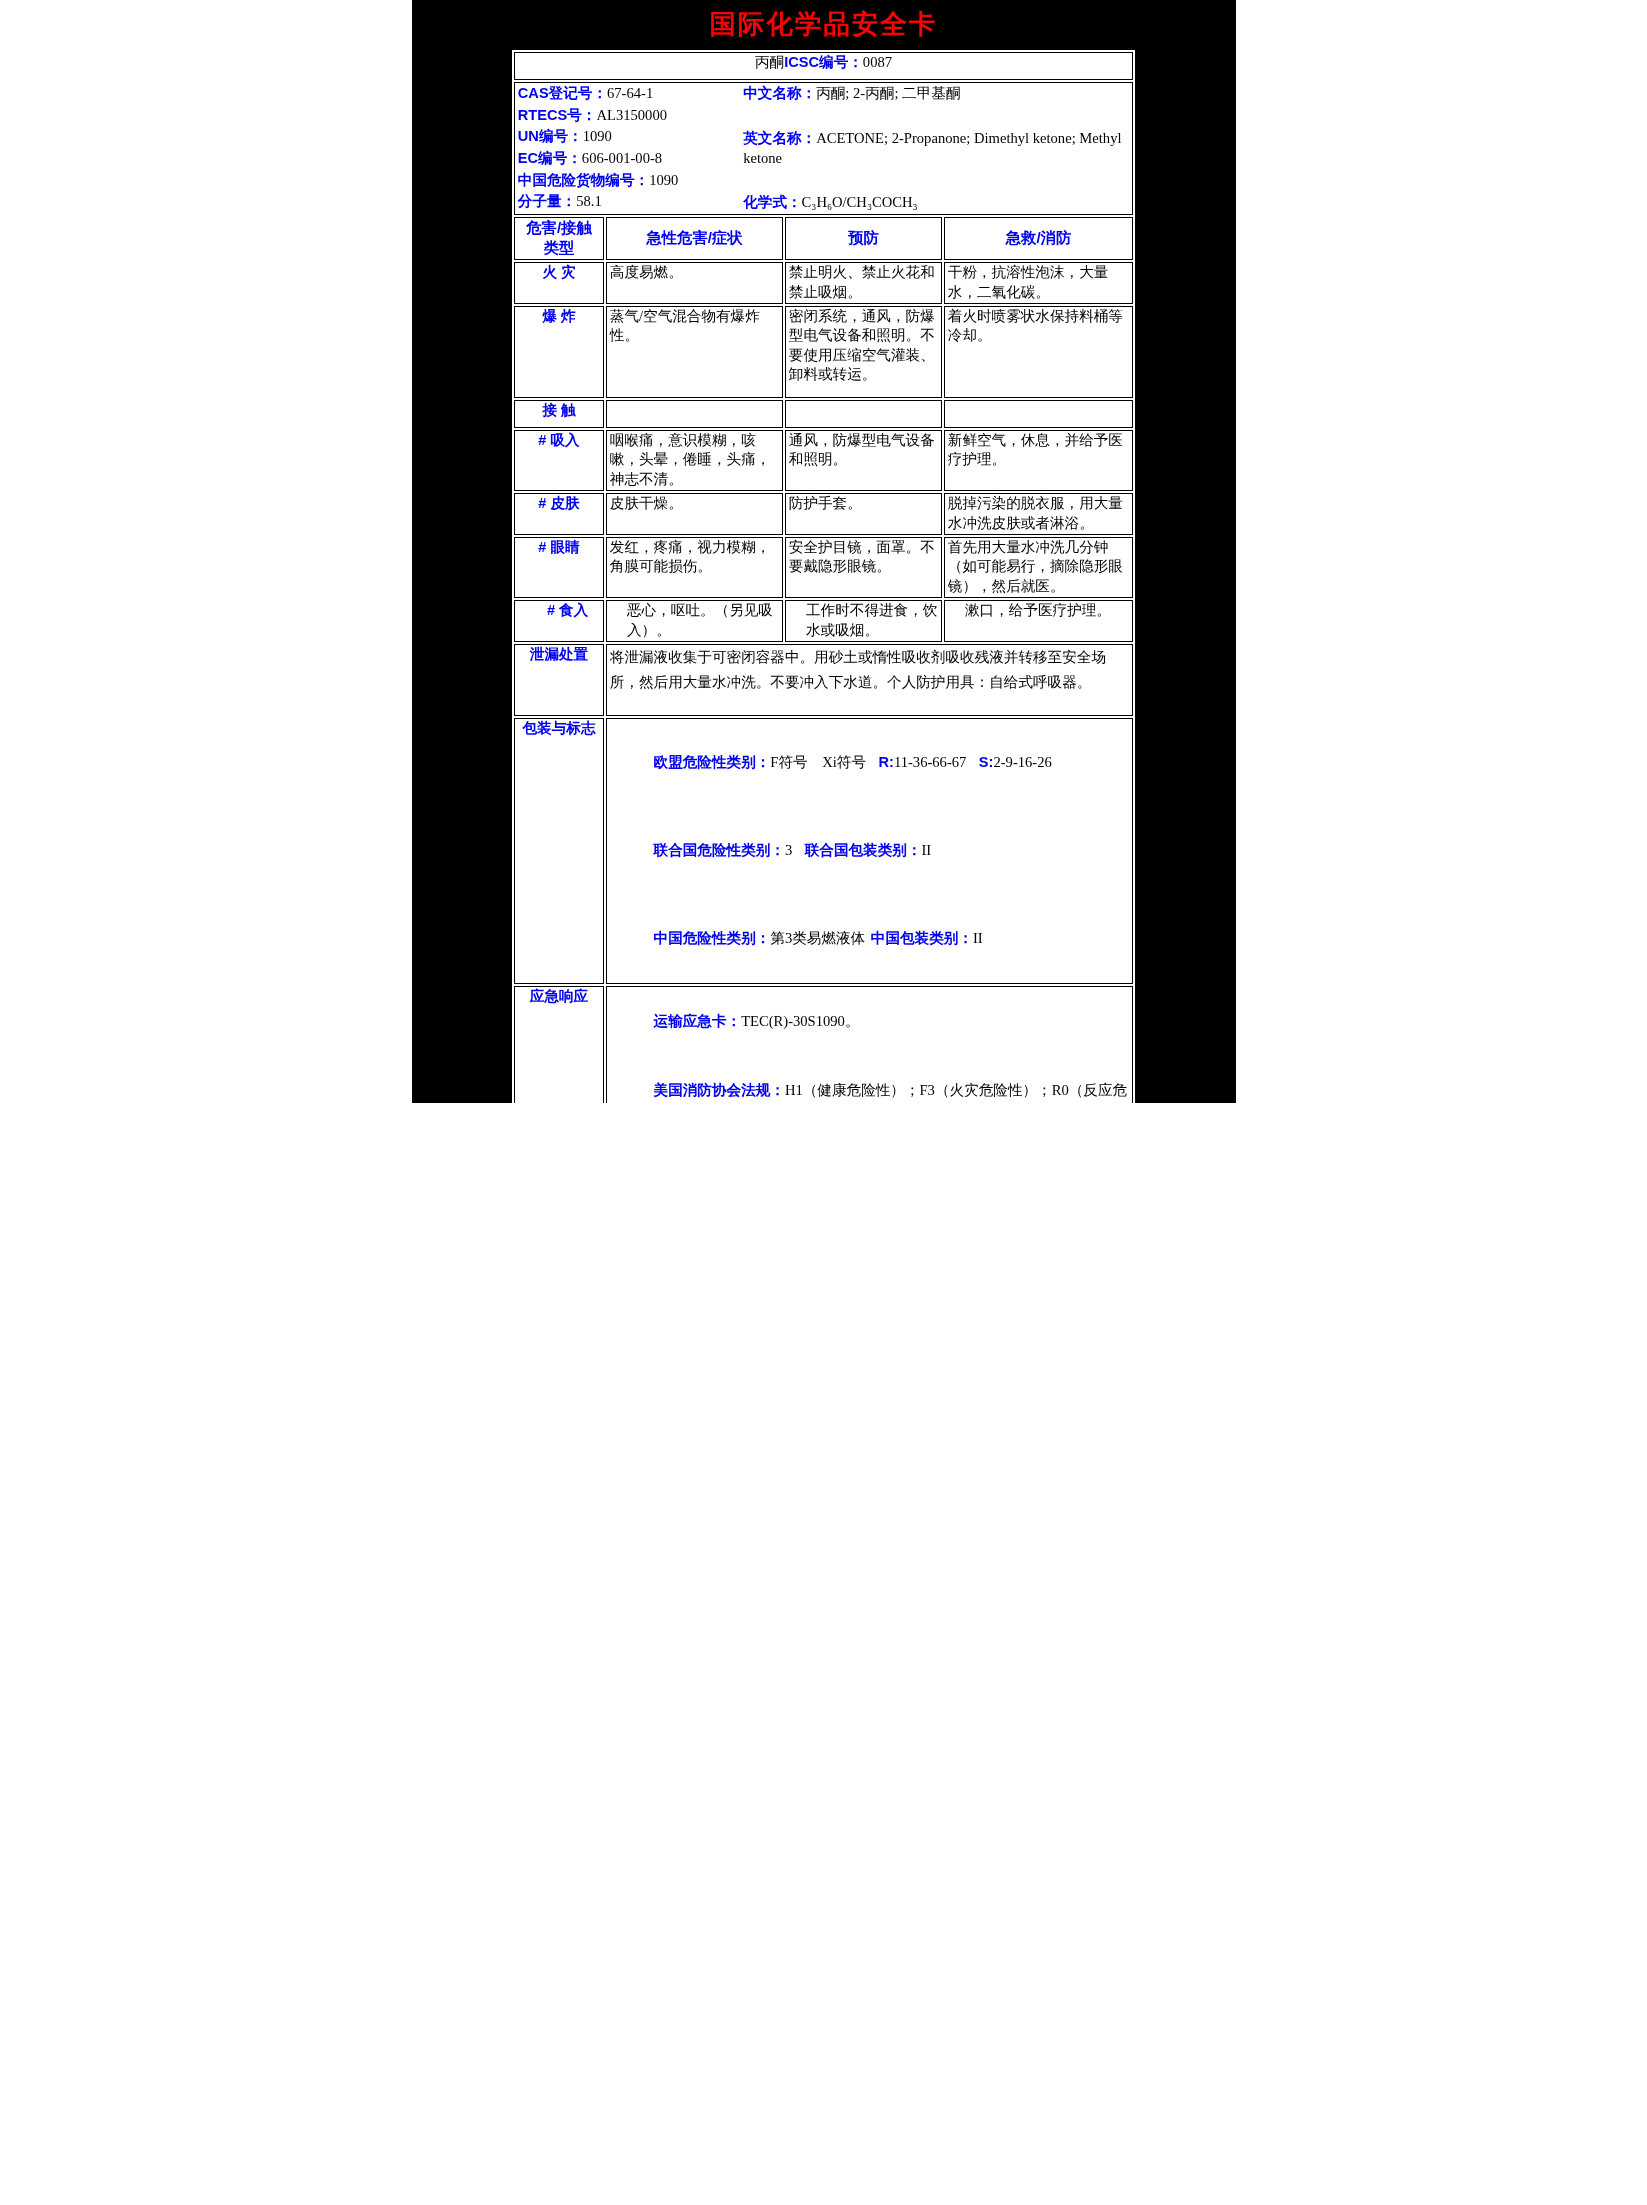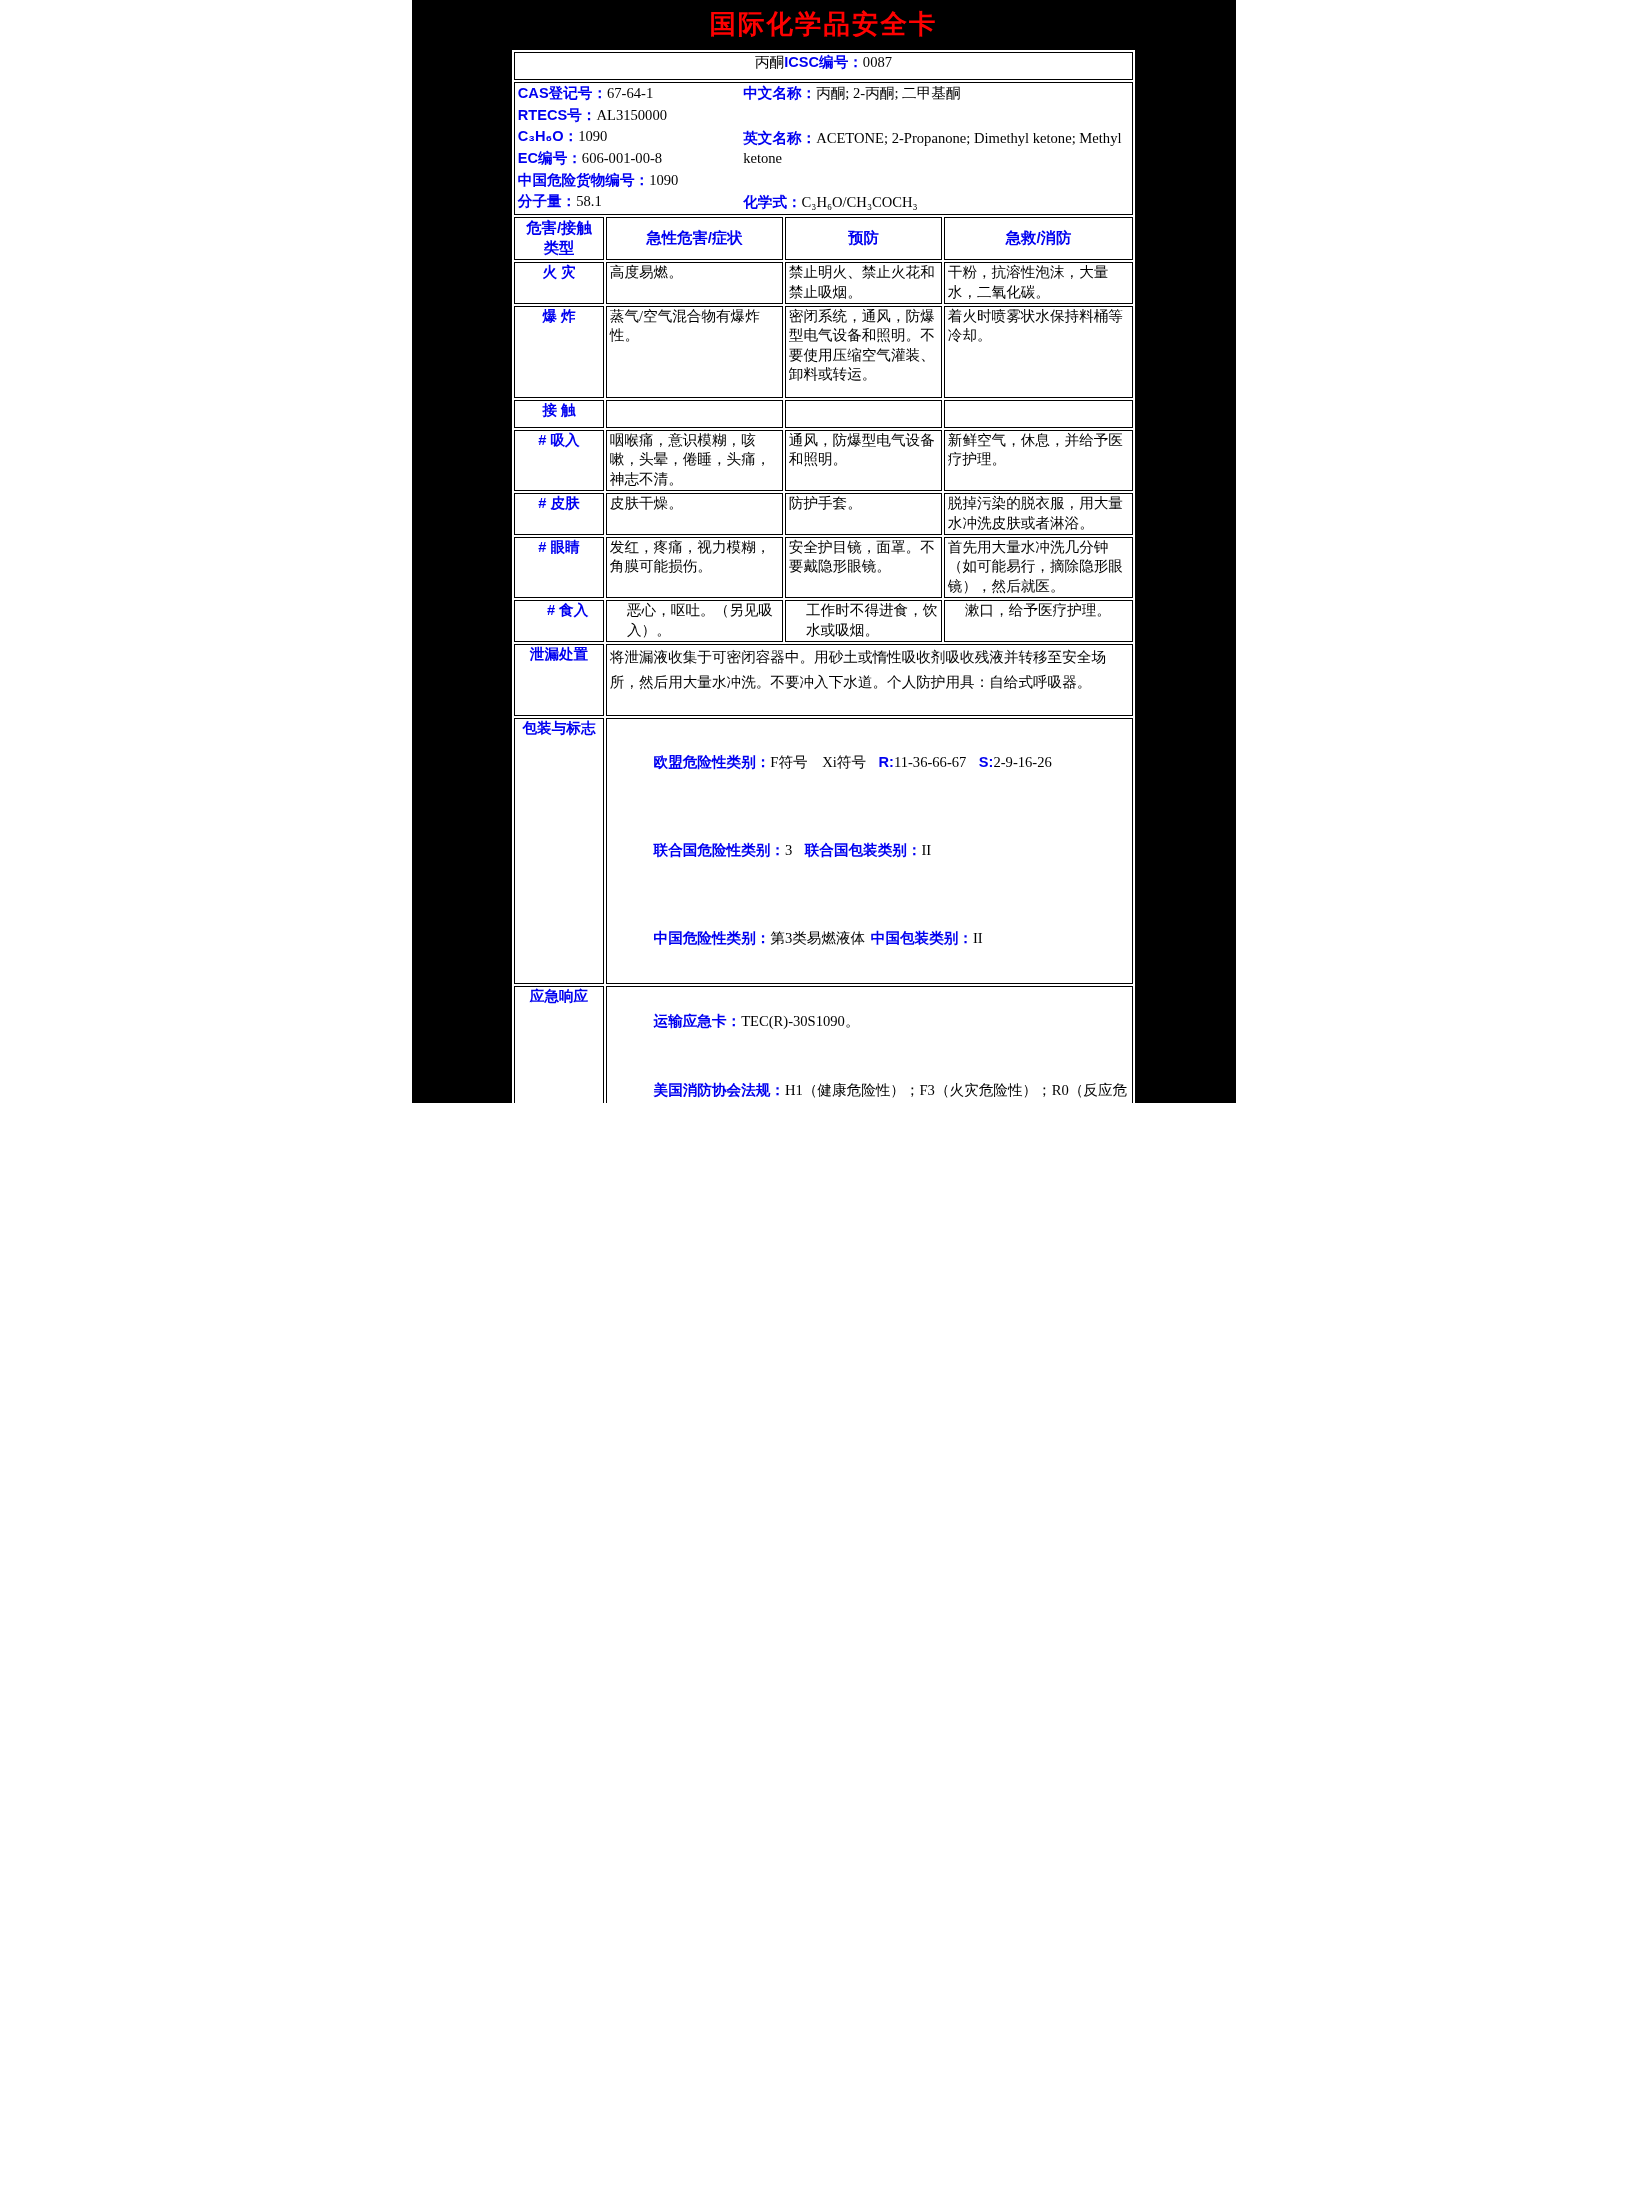--- a/index.html
+++ b/index.html
@@ -154,21 +154,21 @@
           </div>
         </td>
       </tr>
 
       <tr>
         <td class="ids-cell" colspan="4">
           <div class="ids-wrap">
             <div class="ids-left">
               <div class="id-line"><span class="lbl">CAS登记号：</span><span class="val">67-64-1</span></div>
               <div class="id-line"><span class="lbl">RTECS号：</span><span class="val">AL3150000</span></div>
-              <div class="id-line"><span class="lbl">C₃H₆O：</span><span class="val">1090</span></div>
+              <div class="id-line"><span class="lbl">UN编号：</span><span class="val">1090</span></div>
               <div class="id-line"><span class="lbl">EC编号：</span><span class="val">606-001-00-8</span></div>
               <div class="id-line"><span class="lbl">中国危险货物编号：</span><span class="val">1090</span></div>
               <div class="id-line"><span class="lbl">分子量：</span><span class="val">58.1</span></div>
             </div>
             <div class="ids-right">
               <div class="id-block"><span class="lbl">中文名称：</span><span class="val">丙酮; 2-丙酮; 二甲基酮</span></div>
               <div class="id-block"><span class="lbl">英文名称：</span><span class="val">ACETONE; 2-Propanone; Dimethyl ketone; Methyl ketone</span></div>
               <div class="id-block"><span class="lbl">化学式：</span><span class="val">C₃H₆O/CH₃COCH₃</span></div>
             </div>
           </div>

